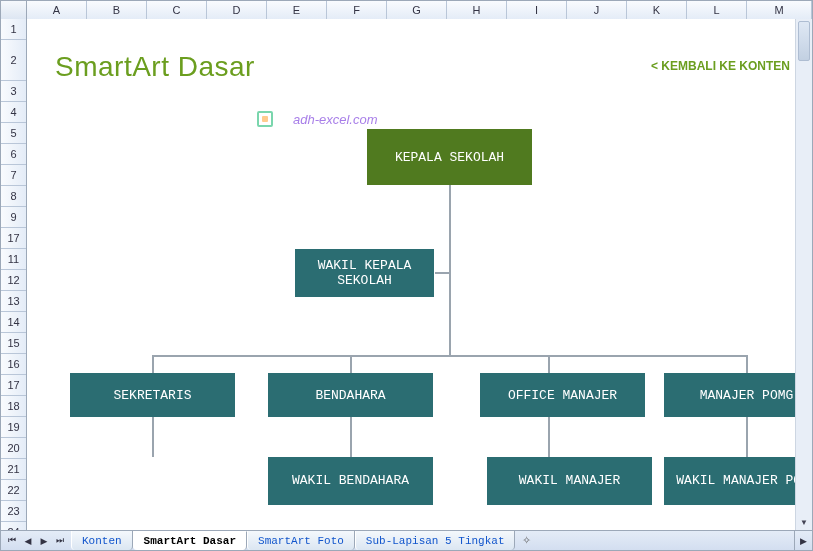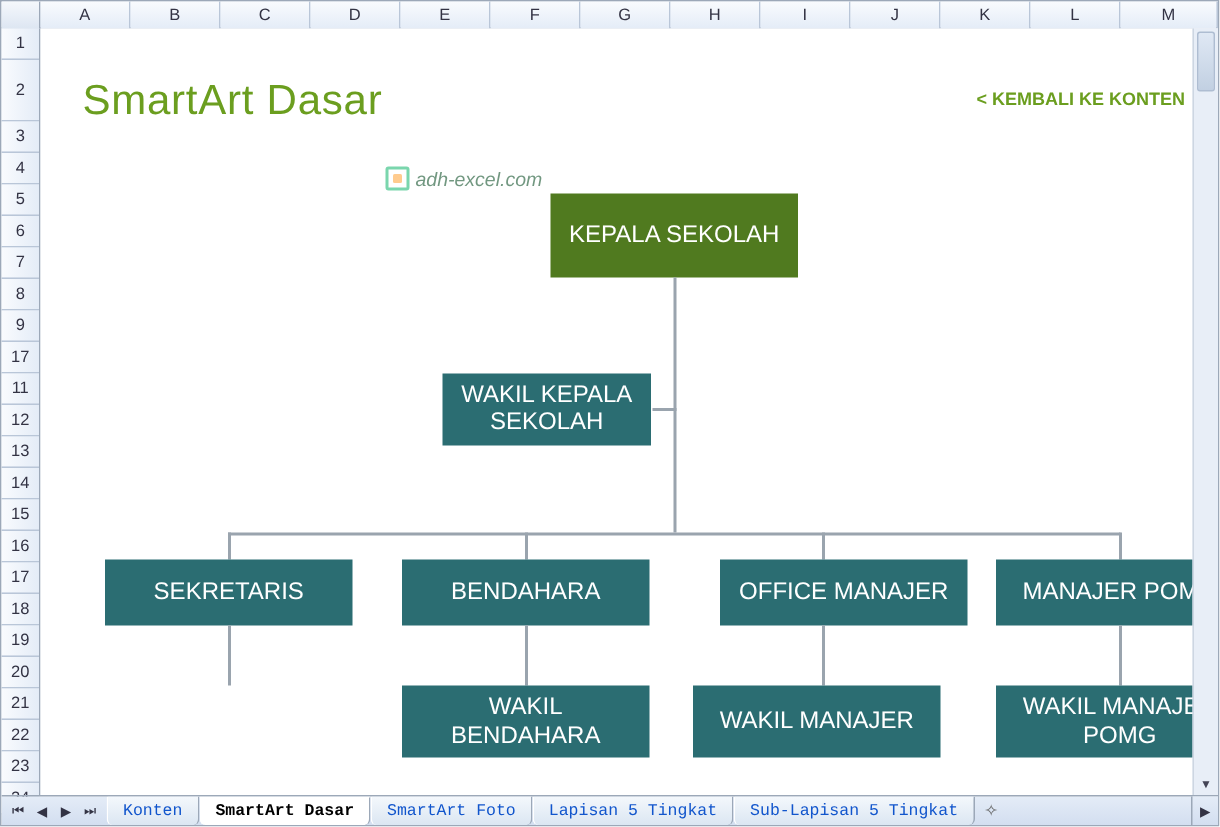--- a/index.html
+++ b/index.html
@@ -16,30 +16,30 @@
   .row-head { height: 21px; display: flex; align-items: center; justify-content: center; font-size: 11px; color: #334; background: linear-gradient(90deg,#f9fbfe,#e4ecf7); border-bottom: 1px solid #b9c6d8; }
   .row-head:nth-child(2) { height: 41px; } 
 
   .sheet-area { position: absolute; top: 18px; left: 26px; right: 0; bottom: 20px; background: #fff; overflow: hidden; }
 
   .title { position: absolute; top: 32px; left: 28px; font-size: 28px; font-weight: 400; color: #6b9e1f; letter-spacing: 0.5px; }
   .back-link { position: absolute; top: 40px; right: 22px; font-size: 12px; color: #6b9e1f; font-weight: bold; cursor: pointer; }
 
   
   .chart { position: absolute; top: 110px; left: 30px; right: 20px; bottom: 0; }
-  .node { position: absolute; display: flex; align-items: center; justify-content: center; text-align: center; color: #fff; font-size: 16px; padding: 4px 8px; }
+  .node { position: absolute; display: flex; align-items: center; justify-content: center; text-align: center; color: #fff; font-size: 13px; padding: 4px 8px; font-family: Liberation Mono, monospace; }
   .top { background: #507a1f; width: 165px; height: 56px; }
   .mid, .lvl3, .lvl4 { background: #2b6d72; }
   .mid { width: 139px; height: 48px; }
   .lvl3 { width: 165px; height: 44px; text-align: center; }
   .lvl4 { width: 165px; height: 48px; line-height: 1.2; }
 
   .conn { position: absolute; background: #9aa4ae; }
 
-  .watermark { position: absolute; top: 92px; left: 230px; font-size: 13px; color: #14532d; font-style: italic; opacity: 0.6; pointer-events: none; display: flex; align-items: center; gap: 4px;}
+  .watermark { position: absolute; top: 92px; left: 230px; font-size: 13px; color: #6d28d9; font-style: italic; opacity: 0.6; pointer-events: none; display: flex; align-items: center; gap: 20px;}
   .watermark .wm-icon { width:16px; height:16px; border:2px solid #2b7; border-radius:2px; position:relative; }
   .watermark .wm-icon::after{content:""; position:absolute; left:3px; top:3px; width:6px; height:6px; background:#fa4; border-radius:1px;}
 
   
   .tabbar { position: absolute; left: 0; right: 0; bottom: 0; height: 20px; background: linear-gradient(#e4ecf7,#d3def0); border-top: 1px solid #9ca8b8; display: flex; align-items: stretch; font-size: 11px; }
   .tab-nav { display: flex; align-items: center; padding: 0 4px; gap: 2px; }
   .tab-btn { width: 14px; height: 14px; display: flex; align-items: center; justify-content: center; color: #334; cursor: pointer; font-size: 9px; }
   .tab { padding: 2px 10px; border-right: 1px solid #9ca8b8; border-left: 1px solid #fff; background: linear-gradient(#f4f8fc,#dbe6f2); color: #15c; cursor: pointer; display: flex; align-items: center; border-radius: 0 0 4px 4px; font-family: Liberation Mono, monospace; }
   .tab.active { background: #fff; color: #000; font-weight: bold; border-top: 1px solid #fff; }
   .tab-new { width: 22px; display:flex; align-items:center; justify-content:center; color:#666; cursor:pointer;}
@@ -144,21 +144,21 @@
         </div>
 
       <div class="conn" style="left:95px;  top:288px; width:2px; height:40px;"></div>
       <div class="conn" style="left:293px; top:288px; width:2px; height:40px;"></div>
       <div class="conn" style="left:491px; top:288px; width:2px; height:40px;"></div>
       <div class="conn" style="left:689px; top:288px; width:2px; height:40px;"></div>
 
       <div class="node lvl4" style="left:211px; top:328px;">
           <span>WAKIL BENDAHARA</span>
         </div>
-      <div class="node lvl4" style="left:405px; top:328px;">
+      <div class="node lvl4" style="left:430px; top:328px;">
           <span>WAKIL MANAJER</span>
         </div>
       <div class="node lvl4" style="left:607px; top:328px;">
           <span>WAKIL MANAJER POMG</span>
         </div>
 
     </div>
   </div>
 
   <div class="vscroll">
@@ -171,20 +171,19 @@
     <div class="tab-nav">
       <div class="tab-btn">⏮</div>
       <div class="tab-btn">◀</div>
       <div class="tab-btn">▶</div>
       <div class="tab-btn">⏭</div>
     </div>
     <div id="tabs-host" style="display:flex;">
         <div class="tab">Konten</div>
         <div class="tab active">SmartArt Dasar</div>
         <div class="tab">SmartArt Foto</div>
-        <div class="tab">Lapisan 5 Tingkat</div>
         <div class="tab">Sub-Lapisan 5 Tingkat</div>
       </div>
     <div class="tab-new">✧</div>
     <div class="scroll-right">▶</div>
   </div>
 
 </div>
 
 </body></html>

